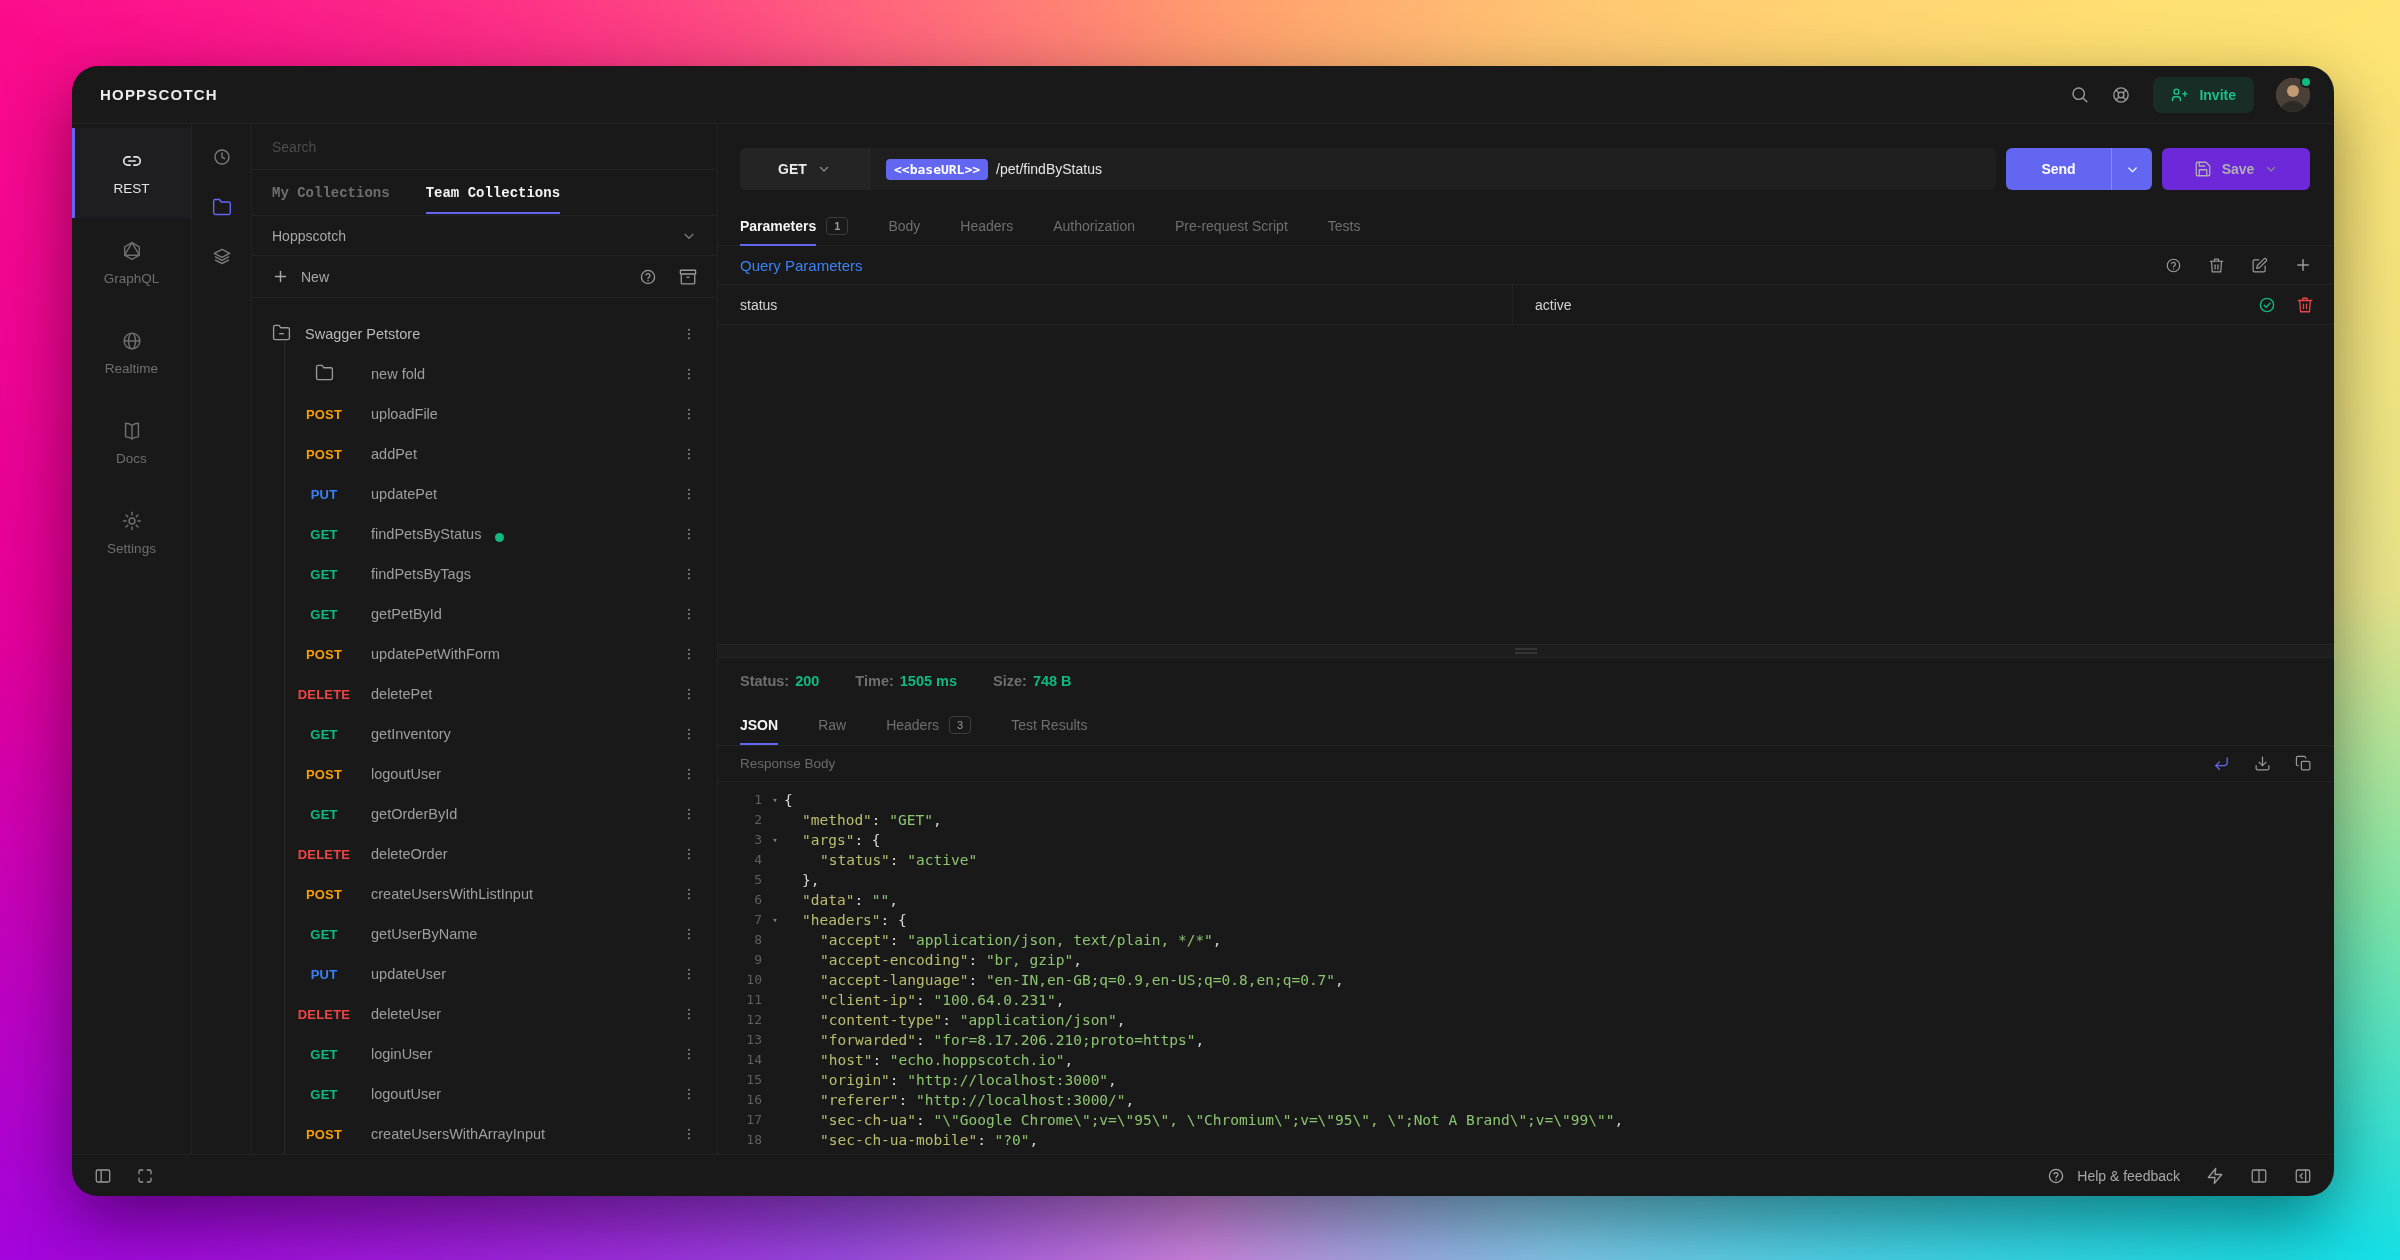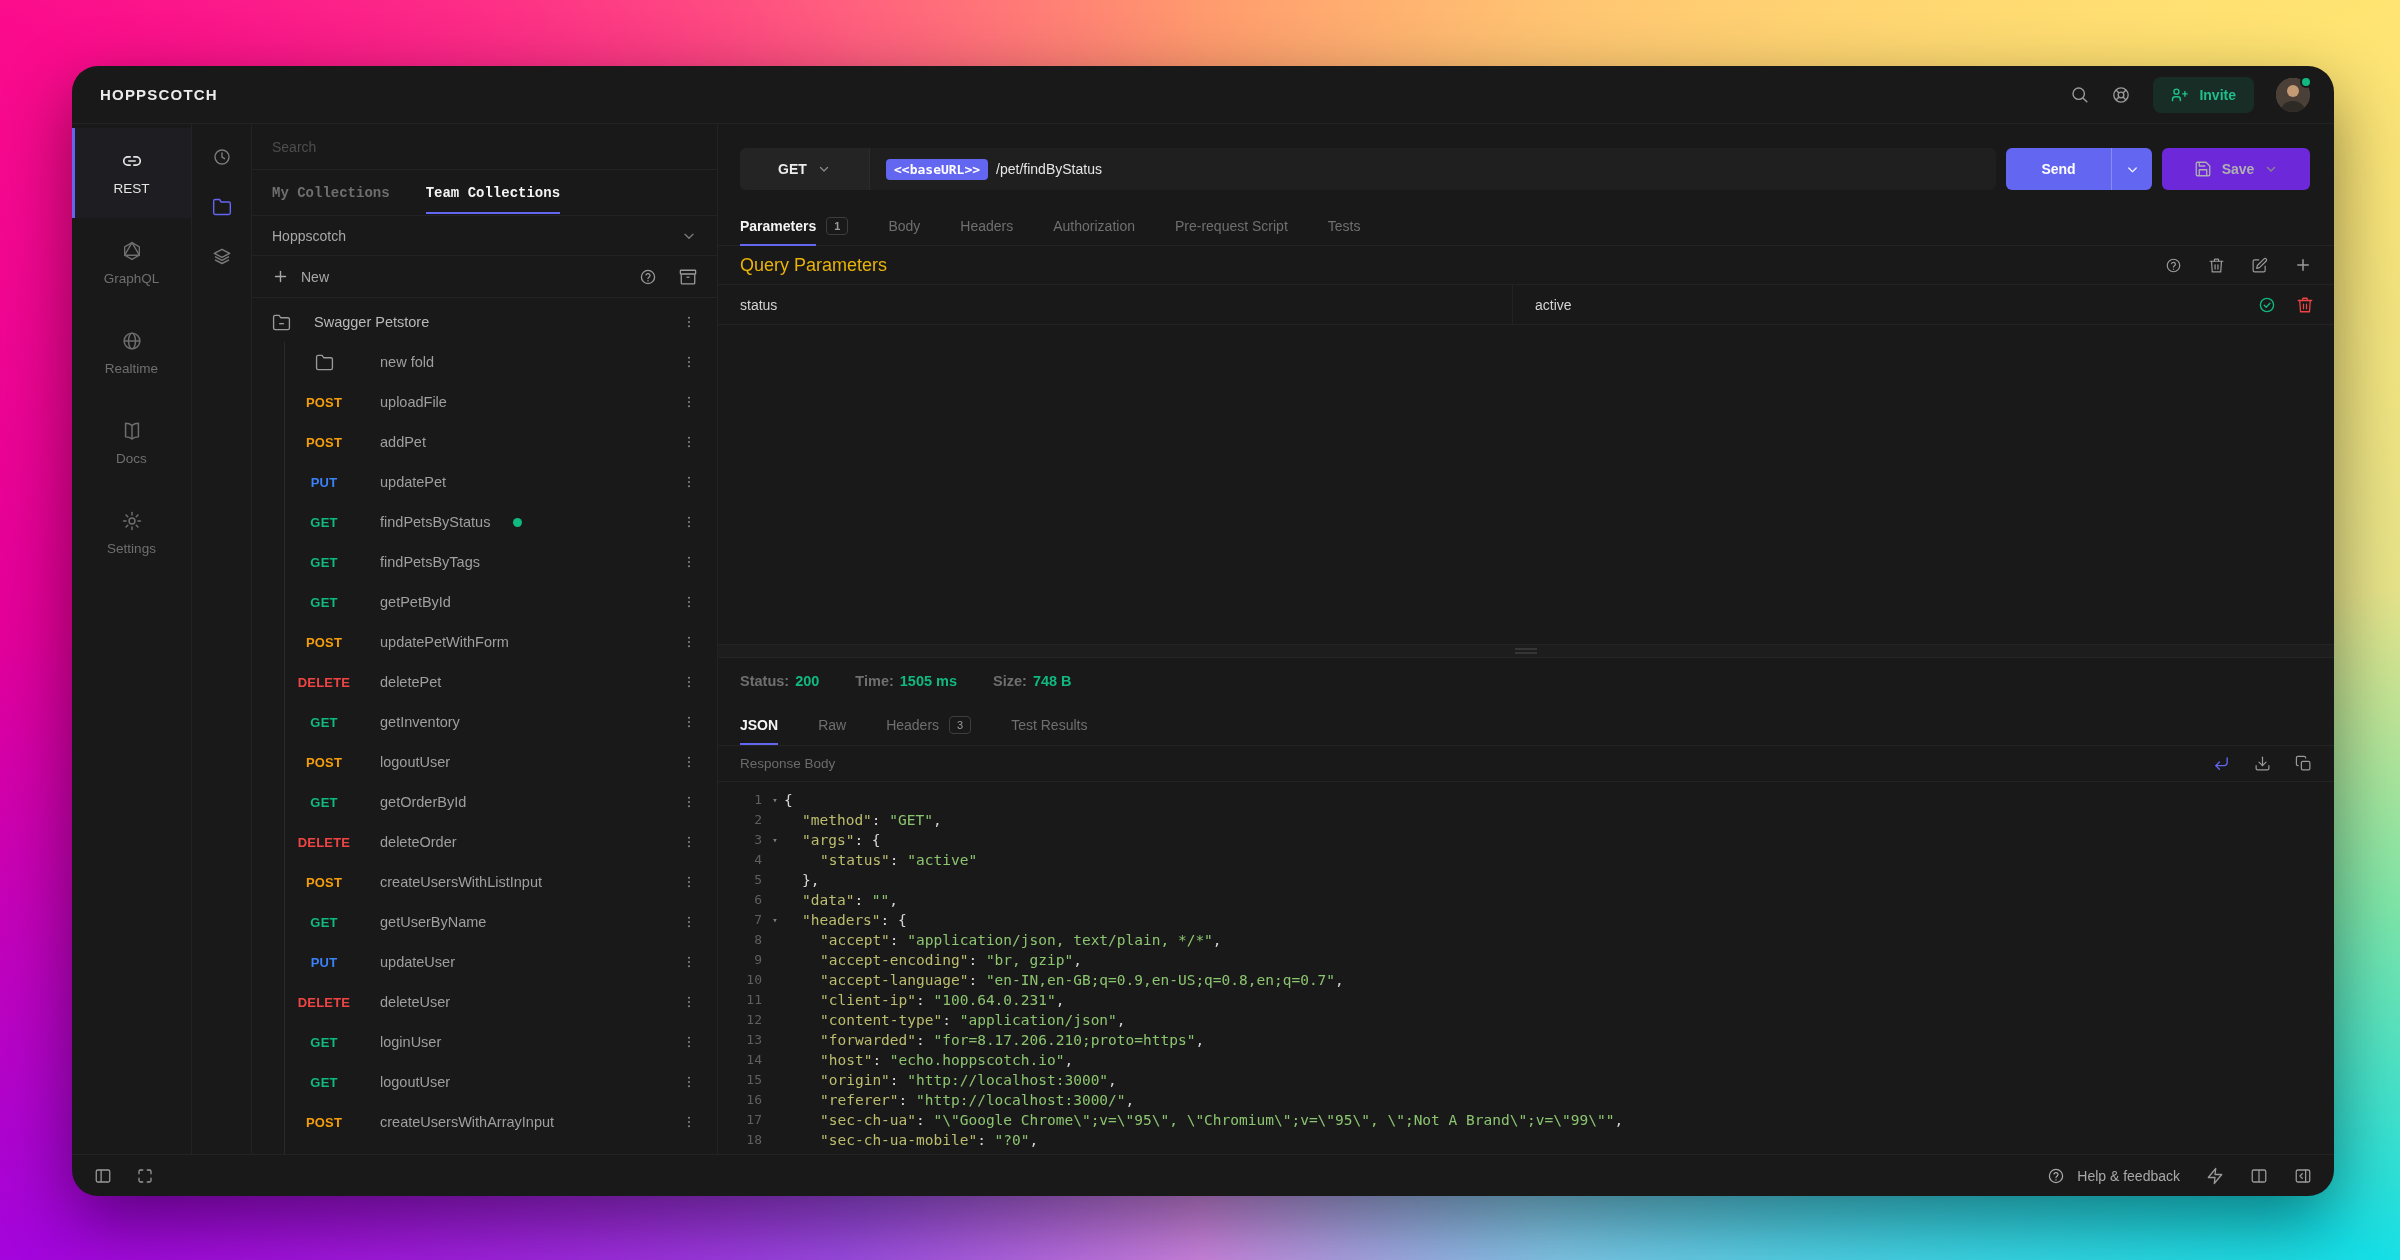--- a/index.html
+++ b/index.html
@@ -56,21 +56,21 @@
   .ctab.active { color:#f5f5f5; }
   .ctab.active span::after { content:''; position:absolute; left:0; right:0; bottom:0; height:2px; background:var(--accent,#6366f1); }
   .teamrow { height:40px; flex:none; display:flex; align-items:center; padding:0 20px; border-bottom:1px solid #232323;
     color:#a8a8a8; font-size:14px; cursor:pointer; }
   .teamrow .chev { margin-left:auto; color:#7a7a7a; }
   .newrow { height:42px; flex:none; display:flex; align-items:center; padding:0 20px; border-bottom:1px solid #232323; gap:22px; }
   .newbtn { display:flex; align-items:center; gap:12px; background:none; border:none; color:#a8a8a8; font-size:14px; cursor:pointer; font-family:inherit; }
   .newicons { margin-left:auto; display:flex; gap:22px; color:#8a8a8a; }
 
   .tree { flex:1; min-height:0; overflow:hidden; padding-top:4px; }
-  .trow { height:40px; display:flex; align-items:center; padding:0 20px 0 18px; cursor:pointer; font-size:14.5px;gap:9px; }
+  .trow { height:40px; display:flex; align-items:flex-end; padding:0 20px 0 18px; cursor:pointer; font-size:14.5px; }
   .trow .spacer { flex:1; }
   .kebab { color:#8a8a8a; display:flex; }
   .root .ticon { color:#9a9a9a; display:flex; margin-left:2px; }
   .root .tlabel2 { color:#b9b9b9; margin-left:14px; }
   .kids { margin-left:32px; }
   .trow.child { border-left:1px solid #2a2a2a; padding-left:6px; margin-left:0; }
   .child .ticon { width:66px; display:flex; justify-content:center; color:#9a9a9a; flex:none; }
   .meth { width:66px; flex:none; text-align:center; font-size:13px; font-weight:700; letter-spacing:.2px; }
   .m-get { color:var(--m-get,#10b981); } .m-post { color:var(--m-post,#f59e0b); }
   .m-put { color:var(--m-put,#3b82f6); } .m-delete { color:var(--m-delete,#ef4444); }
@@ -96,21 +96,21 @@
     gap:10px; color:#b0b0b0; font-size:14px; font-weight:600; cursor:pointer; }
 
   .tabs { flex:none; display:flex; align-items:center; gap:40px; padding:0 24px 0 22px; border-bottom:1px solid #232323; }
   .reqtabs { height:40px; } .resptabs { height:42px; }
   .tab { height:100%; display:flex; align-items:center; gap:10px; color:#6f6f6f; font-size:14px; cursor:pointer; }
   .tab .tlabel { position:relative; padding:12px 0; }
   .tab.active { color:#f5f5f5; font-weight:600; }
   .tab.active .tlabel::after { content:''; position:absolute; left:0; right:0; bottom:0; height:2px; background:var(--accent,#6366f1); }
   .badge { border:1px solid #3d3d3d; border-radius:4px; font-size:11px; padding:2px 7px; color:#9a9a9a; }
 
-  .qphead { height:38px; flex:none; display:flex; align-items:center; padding:0 22px; color:#eab308; font-size:18px; }
+  .qphead { height:38px; flex:none; display:flex; align-items:center; padding:0 22px; color:#3b82f6; font-size:15px; }
   .qpicons { margin-left:auto; display:flex; gap:26px; color:#9a9a9a; }
 
   .paramrow { height:41px; flex:none; border-top:1px solid #232323; border-bottom:1px solid #232323;
     display:flex; align-items:stretch; font-size:14px; color:#d4d4d4; }
   .pkey { flex:0 0 49.2%; padding:0 22px; border-right:1px solid #232323; display:flex; align-items:center; }
   .pval { flex:1; padding:0 22px; display:flex; align-items:center; }
   .pacts { display:flex; align-items:center; gap:20px; padding-right:20px; }
   .pact { display:flex; cursor:pointer; }
   .pact.on { color:var(--green,#10b981); } .pact.del { color:var(--error,#ef4444); }
 

